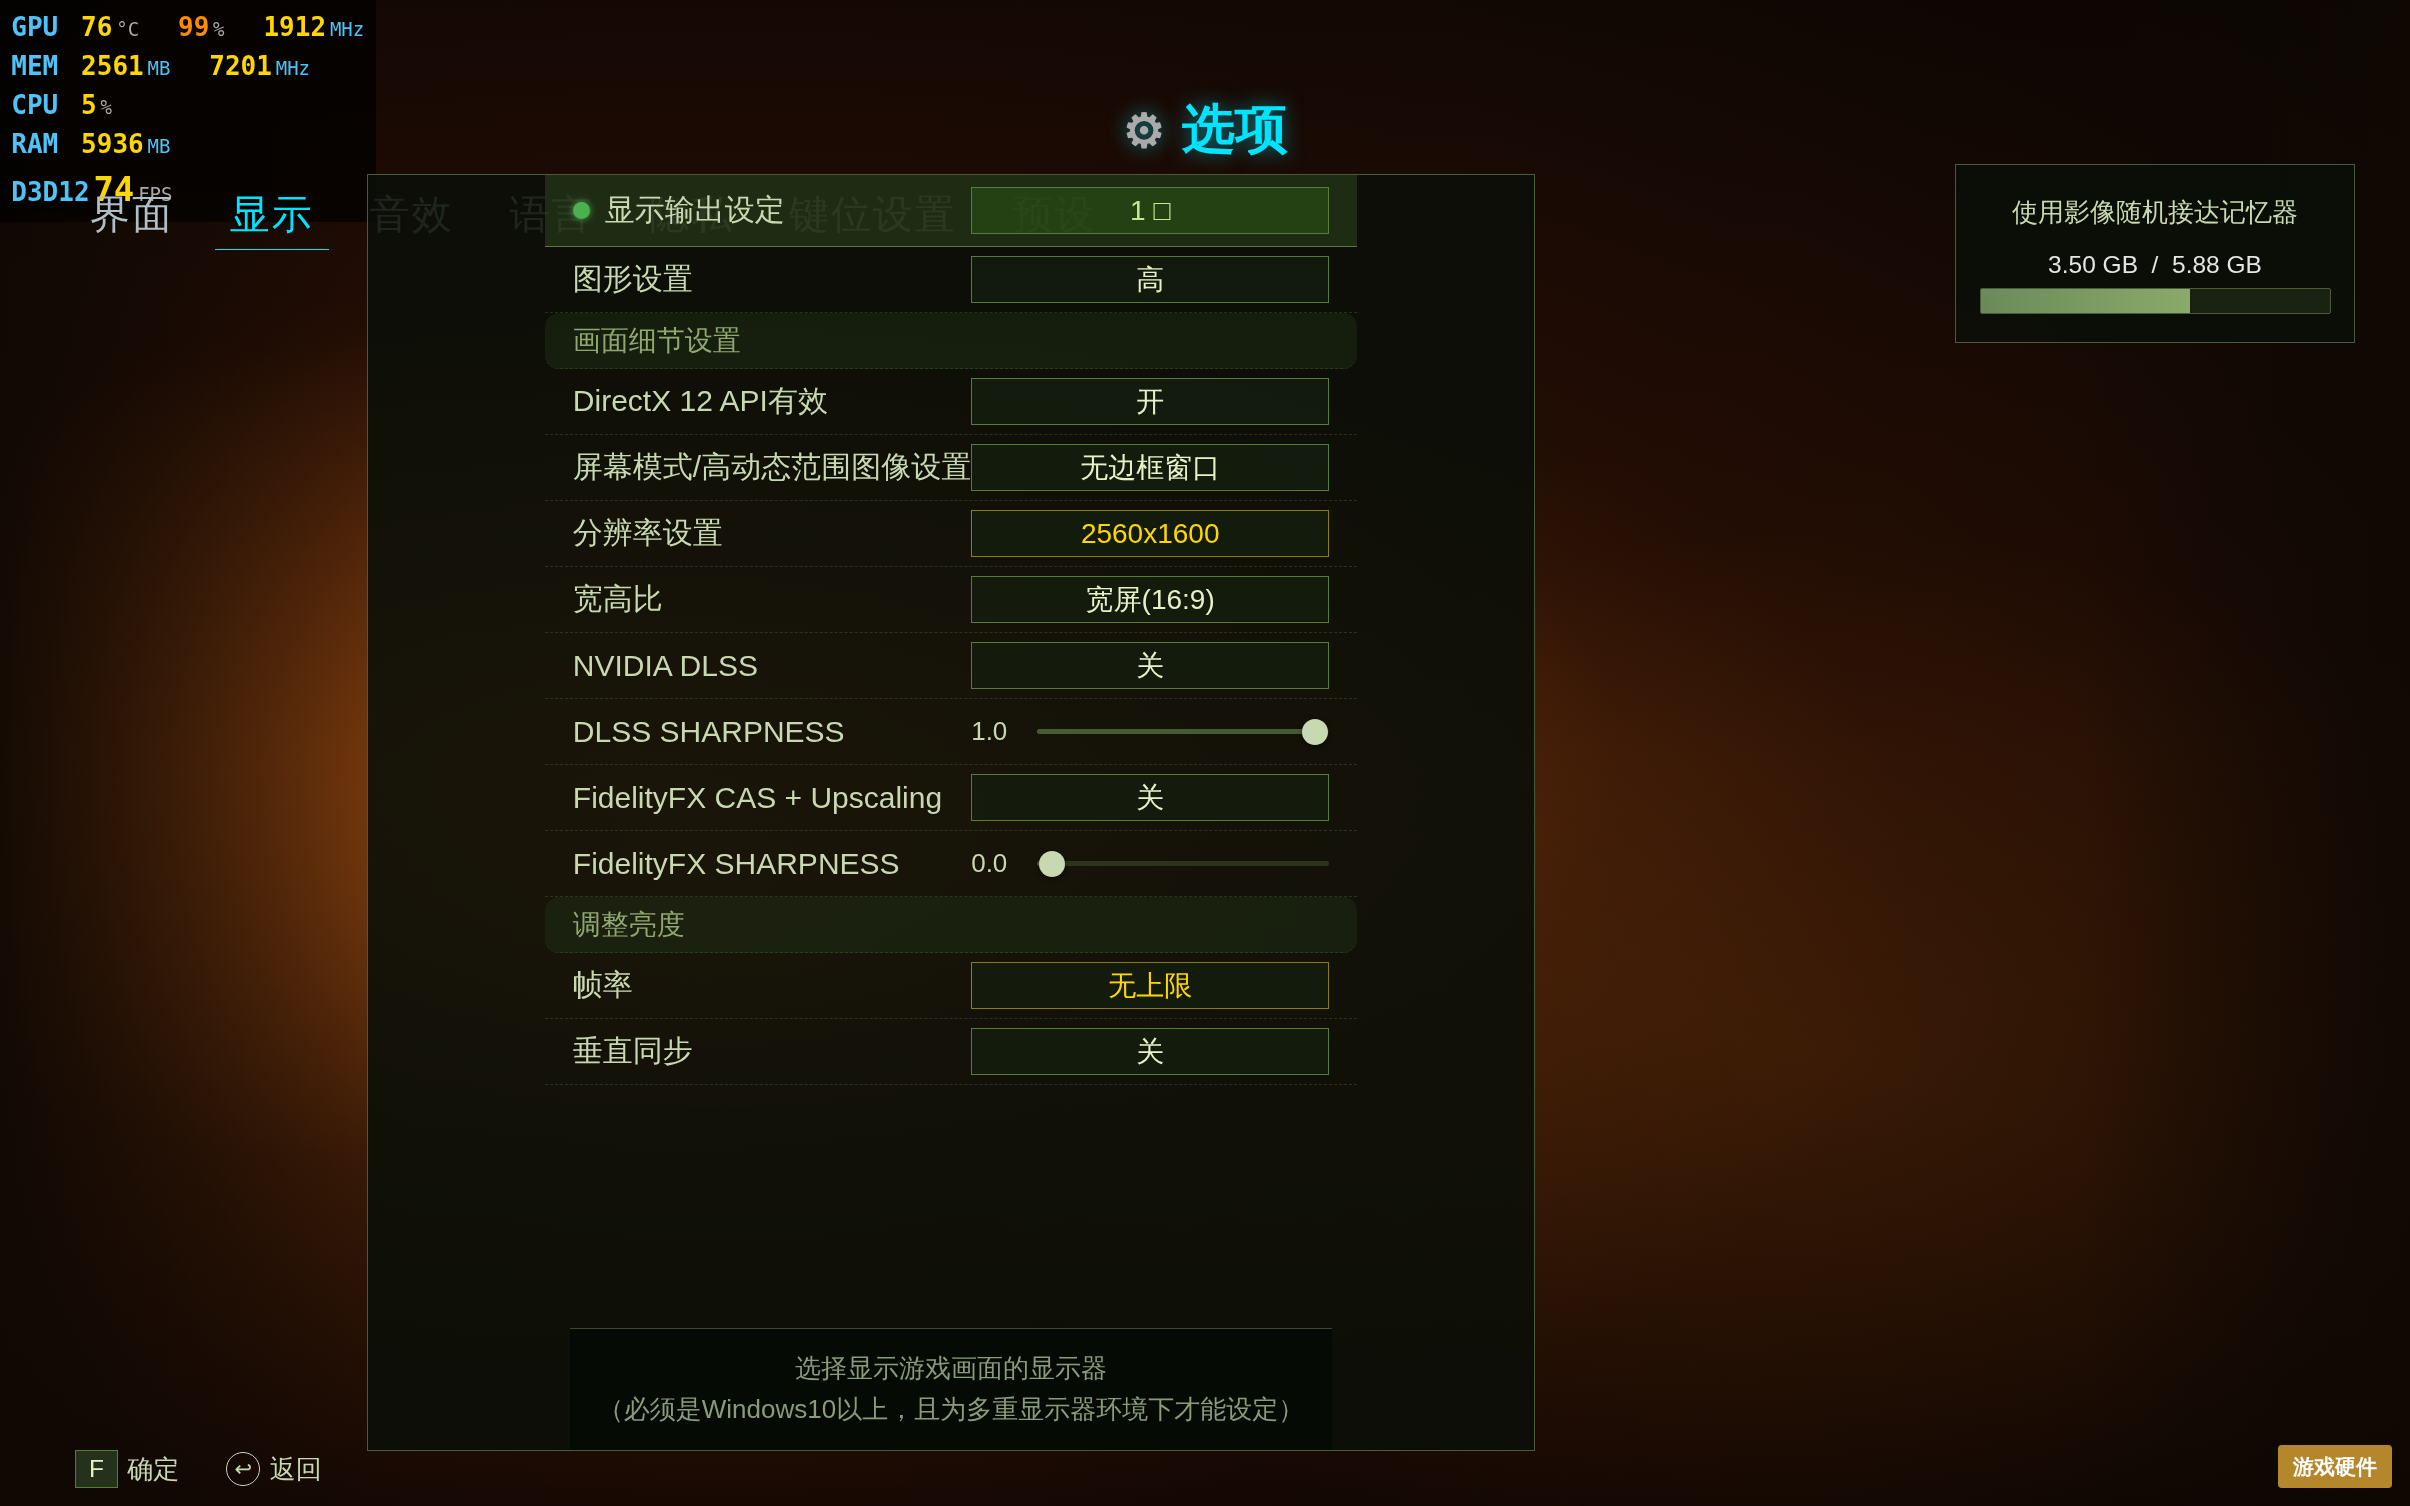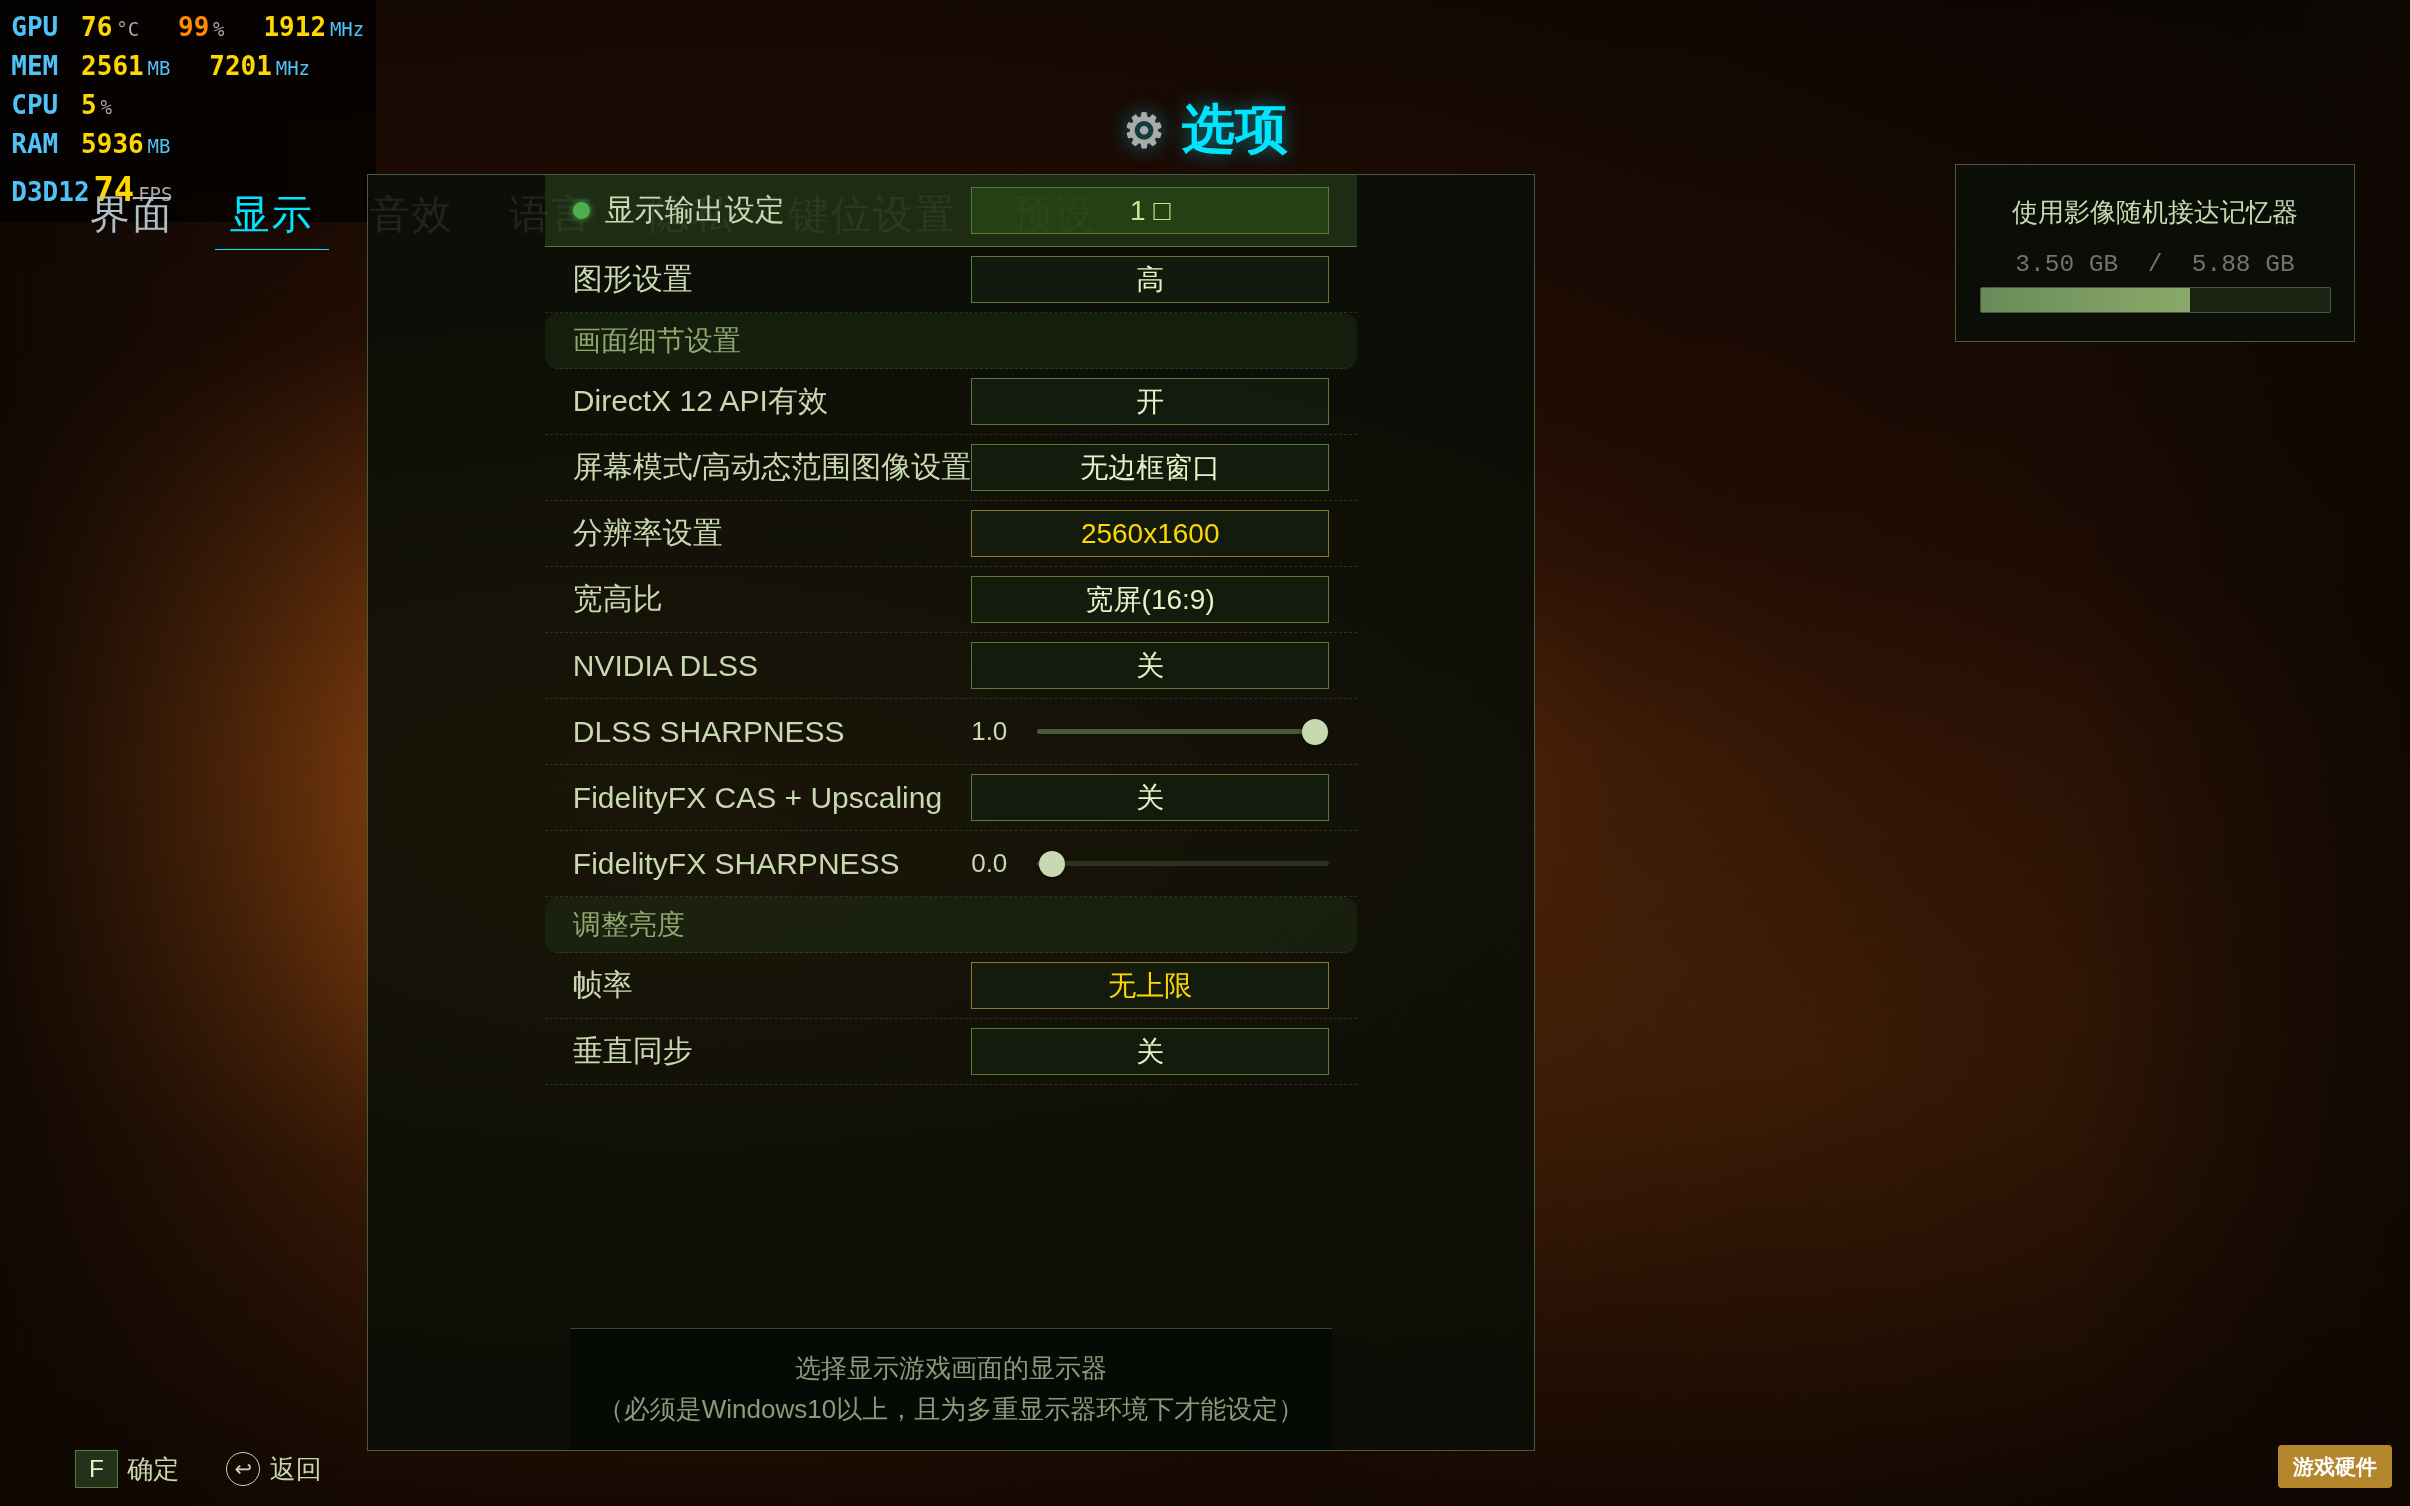--- a/index.html
+++ b/index.html
@@ -288,25 +288,24 @@
       overflow: hidden;
       margin-top: 9.4px;
     }
 
     .memory-bar-fill {
       height: 100%;
       background: linear-gradient(to right, #6a8a5a, #8aaa6a);
     }
 
     .memory-text {
-      color: #737373;
+      color: #e5e5e5;
       font-size: 24.5px;
       text-align: center;
       margin-bottom: 7.5px;
-      font-family: Liberation Mono, monospace;
     }
 
     
     .bottom-controls {
       position: absolute;
       bottom: 19px;
       left: 75px;
       z-index: 10;
       display: flex;
       gap: 47px;

